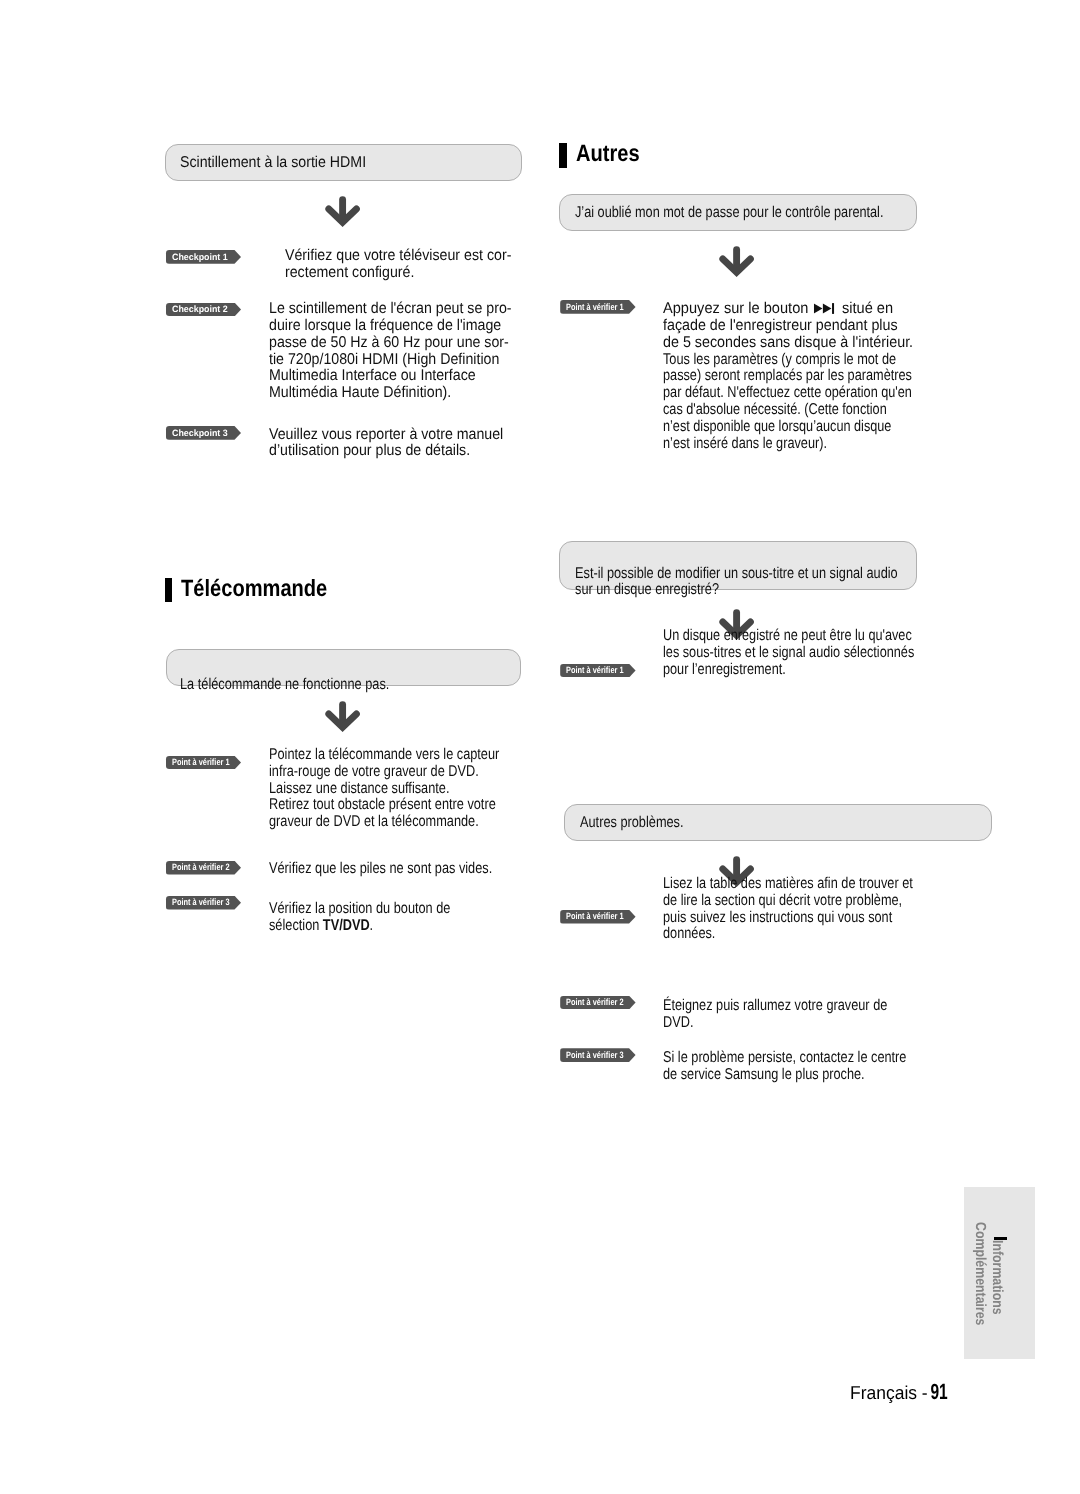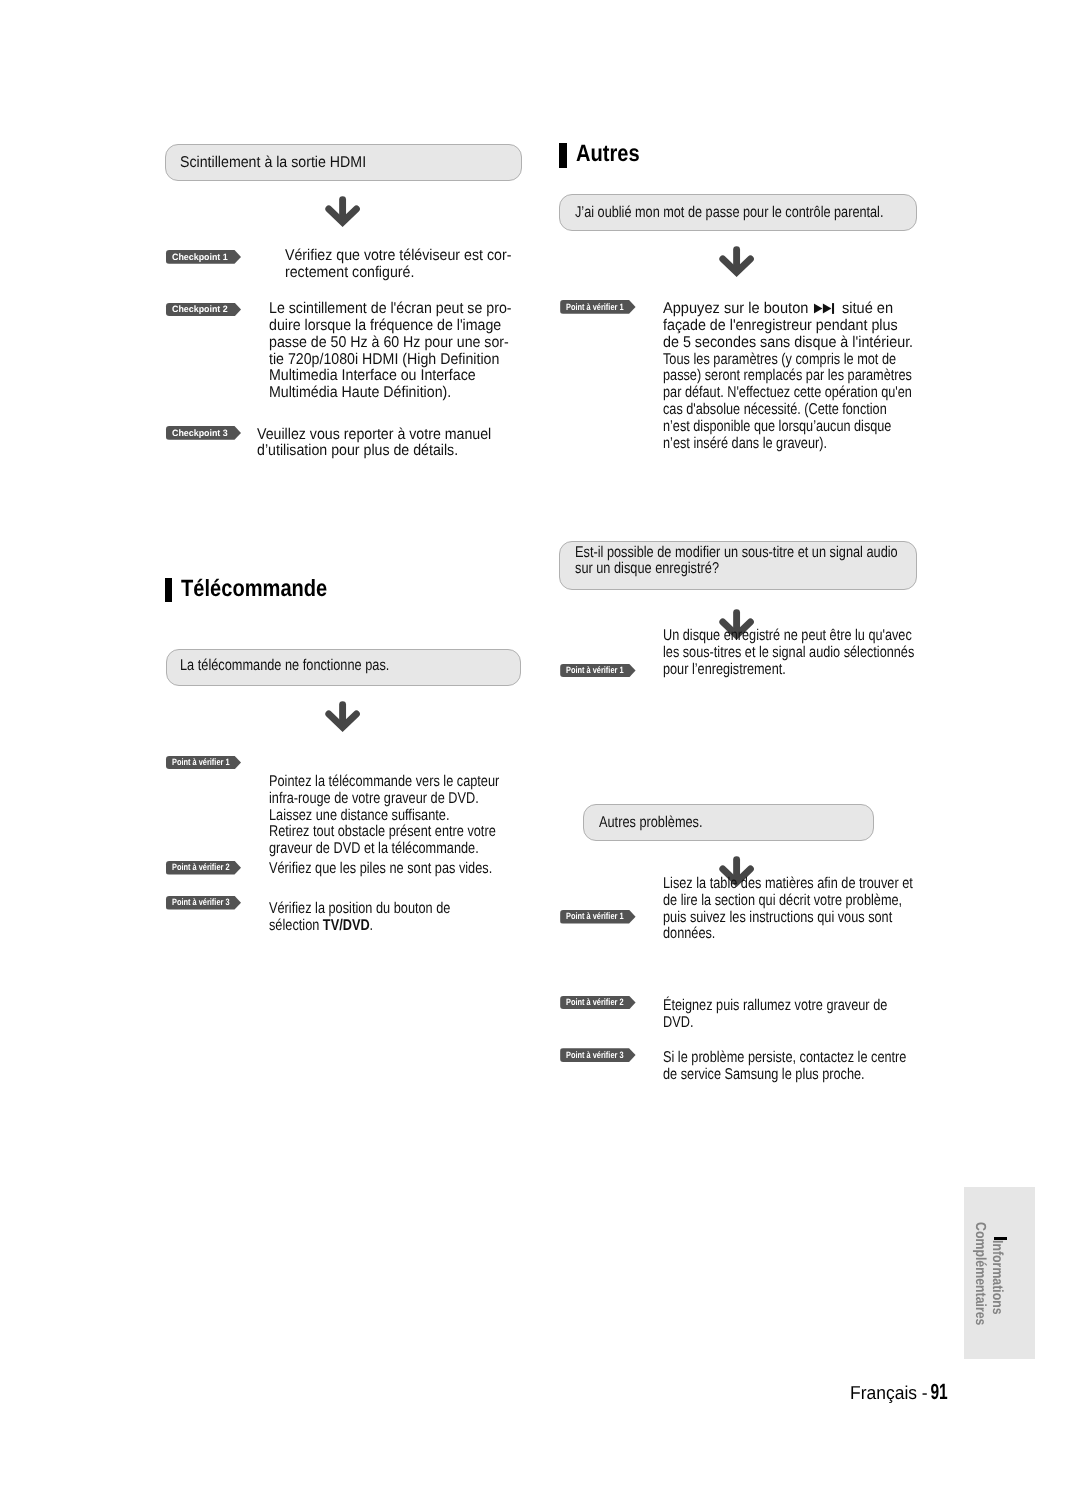--- a/index.html
+++ b/index.html
@@ -76,44 +76,44 @@
         <span class="tline" style="transform:scaleX(0.91)">Le scintillement de l'écran peut se pro-</span>
         <span class="tline" style="transform:scaleX(0.91)">duire lorsque la fréquence de l'image</span>
         <span class="tline" style="transform:scaleX(0.91)">passe de 50 Hz à 60 Hz pour une sor-</span>
         <span class="tline" style="transform:scaleX(0.91)">tie 720p/1080i HDMI (High Definition</span>
         <span class="tline" style="transform:scaleX(0.91)">Multimedia Interface ou Interface</span>
         <span class="tline" style="transform:scaleX(0.91)">Multimédia Haute Définition).</span>
       </div>
   <div class="badge" style="left:165.5px;top:426px;width:75.5px">
         <span class="blabel" style="left:6.3px;transform:scaleX(0.966)">Checkpoint 3</span>
       </div>
-  <div class="bodytext" style="left:257px;top:426.5px">
+  <div class="bodytext" style="left:269px;top:426.5px">
         <span class="tline" style="transform:scaleX(0.91)">Veuillez vous reporter à votre manuel</span>
         <span class="tline" style="transform:scaleX(0.91)">d’utilisation pour plus de détails.</span>
       </div>
 </section>
 
 <section class="qa-block">
   <div class="heading" style="left:164.4px;top:577.7px">
         <span class="bar"></span>
         <span class="htext">Télécommande</span>
       </div>
   <div class="pill" style="left:165.5px;top:649.2px;width:355px;height:36.6px">
-        <div class="ptext" style="left:13.3px;top:8px">
+        <div class="ptext" style="left:13.3px;top:27px">
           <span class="pline" style="transform:scaleX(0.8185)">La télécommande ne fonctionne pas.</span>
         </div>
       </div>
   <div class="arrow" style="left:324.3px;top:700.1px"><svg width="38" height="33" viewBox="0 0 38 33">
           <path d="M18.6 4.6 L18.6 22.6" stroke="#464646" stroke-width="6.9" stroke-linecap="round" fill="none"></path>
           <path d="M4.8 14.0 L18.6 27.2 L32.4 14.0" stroke="#464646" stroke-width="6.9" stroke-linecap="round" stroke-linejoin="miter" fill="none"></path>
         </svg></div>
   <div class="badge" style="left:165.5px;top:755.7px;width:75.5px">
         <span class="blabel" style="left:6.2px;transform:scaleX(0.805)">Point à vérifier 1</span>
       </div>
-  <div class="bodytext" style="left:268.6px;top:774px">
+  <div class="bodytext" style="left:268.6px;top:747px">
         <span class="tline" style="transform:scaleX(0.8175)">Pointez la télécommande vers le capteur</span>
         <span class="tline" style="transform:scaleX(0.8175)">infra-rouge de votre graveur de DVD.</span>
         <span class="tline" style="transform:scaleX(0.8175)">Laissez une distance suffisante.</span>
         <span class="tline" style="transform:scaleX(0.8175)">Retirez tout obstacle présent entre votre</span>
         <span class="tline" style="transform:scaleX(0.8175)">graveur de DVD et la télécommande.</span>
       </div>
   <div class="badge" style="left:165.5px;top:860.8px;width:75.5px">
         <span class="blabel" style="left:6.2px;transform:scaleX(0.805)">Point à vérifier 2</span>
       </div>
   <div class="bodytext" style="left:268.6px;top:860.9px">
@@ -157,41 +157,41 @@
         <span class="tline" style="transform:scaleX(0.8159)">passe) seront remplacés par les paramètres</span>
         <span class="tline" style="transform:scaleX(0.8144)">par défaut. N'effectuez cette opération qu'en</span>
         <span class="tline" style="transform:scaleX(0.813)">cas d'absolue nécessité. (Cette fonction</span>
         <span class="tline" style="transform:scaleX(0.8132)">n’est disponible que lorsqu’aucun disque</span>
         <span class="tline" style="transform:scaleX(0.8155)">n’est inséré dans le graveur).</span>
       </div>
 </section>
 
 <section class="qa-block">
   <div class="pill" style="left:559.4px;top:540.7px;width:357.5px;height:49.6px">
-        <div class="ptext" style="left:14.7px;top:3px">
+        <div class="ptext" style="left:14.7px;top:24px">
           <span class="pline" style="transform:scaleX(0.8182)">Est-il possible de modifier un sous-titre et un signal audio</span>
           <span class="pline" style="transform:scaleX(0.8182)">sur un disque enregistré?</span>
         </div>
       </div>
   <div class="arrow" style="left:717.8px;top:607.5px"><svg width="38" height="33" viewBox="0 0 38 33">
           <path d="M18.6 4.6 L18.6 22.6" stroke="#464646" stroke-width="6.9" stroke-linecap="round" fill="none"></path>
           <path d="M4.8 14.0 L18.6 27.2 L32.4 14.0" stroke="#464646" stroke-width="6.9" stroke-linecap="round" stroke-linejoin="miter" fill="none"></path>
         </svg></div>
   <div class="badge" style="left:560.2px;top:663.7px;width:75.4px">
         <span class="blabel" style="left:6.2px;transform:scaleX(0.805)">Point à vérifier 1</span>
       </div>
   <div class="bodytext" style="left:662.5px;top:628px">
         <span class="tline" style="transform:scaleX(0.8142)">Un disque enregistré ne peut être lu qu'avec</span>
         <span class="tline" style="transform:scaleX(0.8142)">les sous-titres et le signal audio sélectionnés</span>
         <span class="tline" style="transform:scaleX(0.8142)">pour l’enregistrement.</span>
       </div>
 </section>
 
 <section class="qa-block">
-  <div class="pill" style="left:583px;top:804px;width:291px;height:37px">
+  <div class="pill" style="left:564px;top:804px;width:428px;height:37px">
         <div class="ptext" style="left:14.6px;top:10.2px">
           <span class="pline" style="transform:scaleX(0.8182)">Autres problèmes.</span>
         </div>
       </div>
   <div class="arrow" style="left:717.8px;top:854.8px"><svg width="38" height="33" viewBox="0 0 38 33">
           <path d="M18.6 4.6 L18.6 22.6" stroke="#464646" stroke-width="6.9" stroke-linecap="round" fill="none"></path>
           <path d="M4.8 14.0 L18.6 27.2 L32.4 14.0" stroke="#464646" stroke-width="6.9" stroke-linecap="round" stroke-linejoin="miter" fill="none"></path>
         </svg></div>
   <div class="badge" style="left:560.2px;top:909.8px;width:75.4px">
         <span class="blabel" style="left:6.2px;transform:scaleX(0.805)">Point à vérifier 1</span>

